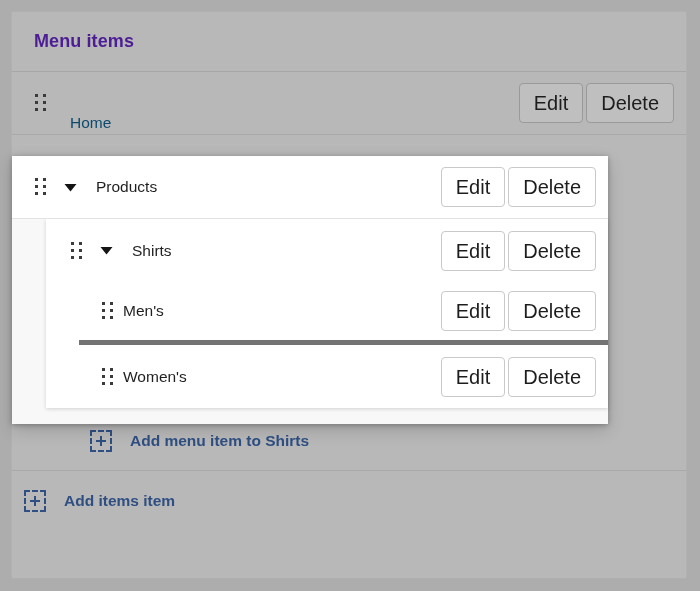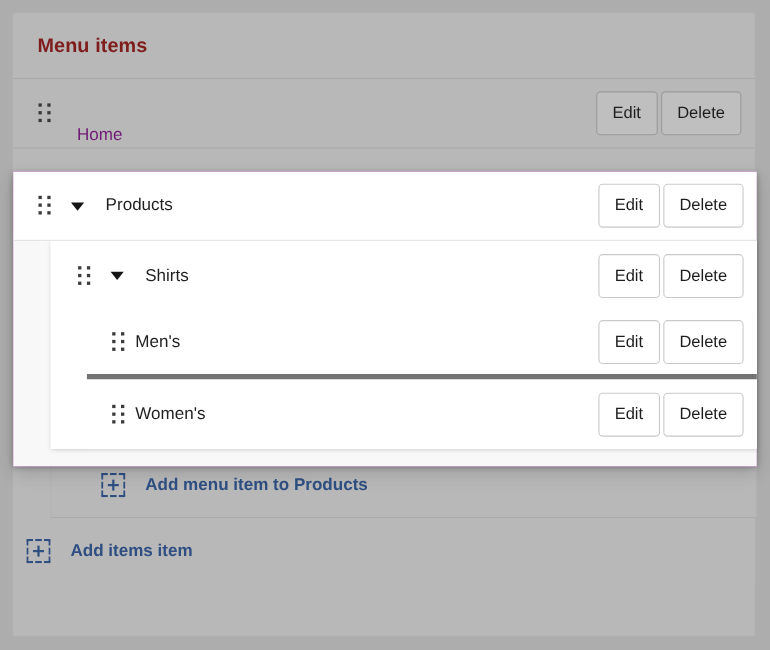--- a/index.html
+++ b/index.html
@@ -32,21 +32,21 @@
     height: 60px;
     box-sizing: border-box;
     display: flex;
     align-items: center;
     padding: 0 22px;
     border-bottom: 1px solid #a7a7a7;
   }
   .panel-title {
     font-size: 18px;
     font-weight: bold;
-    color: #7f1d1d;
+    color: #4c1d95;
     letter-spacing: .1px;
   }
 
   
   .row {
     position: relative;
     display: flex;
     align-items: center;
     box-sizing: border-box;
     height: 63px;
@@ -61,21 +61,21 @@
   }
   .row-sep {
     border-bottom: 5px solid #737373;
   }
 
   .row-label {
     font-size: 15.5px;
     color: #1f1f1f;
     white-space: nowrap;
   }
-  .row-label.dim { color: #701a75; margin-top: 40px; }
+  .row-label.dim { color: #0c4a6e; margin-top: 40px; }
 
   .row-actions {
     margin-left: auto;
     display: flex;
     align-items: center;
   }
 
   
   .drag-handle {
     width: 14px;
@@ -106,21 +106,21 @@
     align-items: center;
     justify-content: center;
     cursor: pointer;
     flex: 0 0 auto;
   }
   .caret svg { display: block; }
 
   
   .btn {
     font-family: "Liberation Sans", sans-serif;
-    font-size: 15px;
+    font-size: 20px;
     color: #1d1d1d;
     background: #ffffff;
     border: 1px solid #c9c9c9;
     border-radius: 4px;
     padding: 0 14px;
     height: 40px;
     line-height: 38px;
     cursor: pointer;
     white-space: nowrap;
   }
@@ -173,22 +173,22 @@
     font-weight: bold;
     color: #2f4f82;
     white-space: nowrap;
   }
 
   
   .drag-card {
     position: absolute;
     left: 0px;
     top: 144px;
-    width: 676px;
-    background: #a21caf;
+    width: 596px;
+    background: #14b8a6;
     box-shadow: 0 1px 5px rgba(0,0,0,.28), 0 6px 16px rgba(0,0,0,.16);
     z-index: 30;
     box-sizing: border-box;
   }
   .drag-card-header {
     background: #ffffff;
     border-bottom: 1px solid #e3e3e3;
   }
   .drag-card-body {
     background: #f8f8f8;
@@ -235,29 +235,27 @@
     <span class="gap-22"></span>
     <span class="row-label dim">Home</span>
     <span class="row-actions">
       <button class="btn">Edit</button>
       <button class="btn">Delete</button>
     </span>
   </div>
 
   <div style="height:276px;"></div>
 
-
-  <div class="addrow" style="padding-left:45px; margin-left:34px; width:642px; box-sizing:border-box;
-              background:#b8b8b8; border-top:1px solid #b3b3b3; border-left:1px solid #b3b3b3;
-              border-right:1px solid #b3b3b3; border-bottom:1px solid #a9a9a9;">
+  <div class="addrow" style="padding-left:78px; background:#b8b8b8; border-bottom:1px solid #a9a9a9;">
     <span class="add-link">
       <span class="add-icon"></span>
-      <span class="add-text">Add menu item to Products</span>
+      <span class="add-text">Add menu item to Shirts</span>
     </span>
   </div>
+
 
   <div class="addrow" style="padding-left:12px; background:#b8b8b8;">
     <span class="add-link">
       <span class="add-icon"></span>
       <span class="add-text">Add items item</span>
     </span>
   </div>
 
   <div class="drag-card">
 

